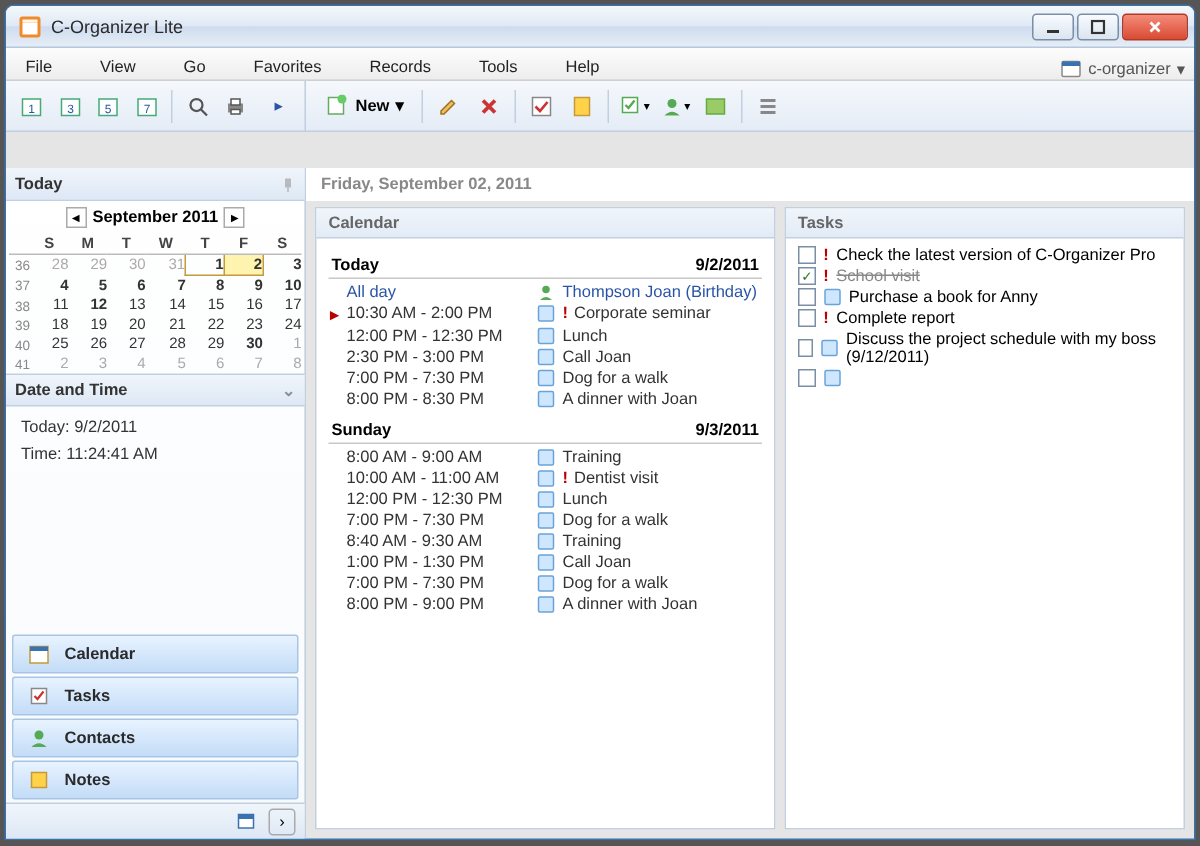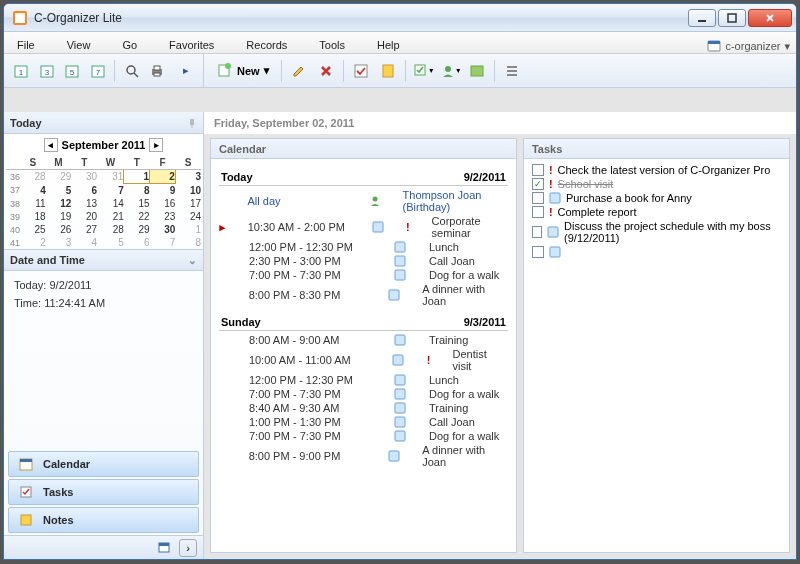--- a/index.html
+++ b/index.html
@@ -44,21 +44,21 @@
 .nav-footer { height: 24px; background: linear-gradient(#f0f5fb, #dde8f5); border-top: 1px solid #c2cfe0; display: flex; align-items: center; justify-content: flex-end; padding: 0 6px; gap: 4px; }
 .right-panel { flex: 1; display: flex; flex-direction: column; min-width: 0; }
 .date-header { height: 22px; display: flex; align-items: center; padding: 0 10px; font-weight: bold; color: #888; background: #fff; }
 .right-body { flex: 1; display: flex; padding: 4px 6px 6px 6px; gap: 6px; min-height: 0; }
 .section { border: 1px solid #c2cfe0; background: #fff; display: flex; flex-direction: column; min-height: 0; }
 .section.cal-sec { flex: 1.15; }
 .section.task-sec { flex: 1; }
 .sec-header { height: 20px; background: linear-gradient(#f0f5fb, #e2ebf6); border-bottom: 1px solid #c2cfe0; display: flex; align-items: center; padding: 0 8px; font-weight: bold; color: #666; }
 .sec-body { flex: 1; overflow: auto; padding: 4px 8px; }
 .day-header { display: flex; justify-content: space-between; font-weight: bold; border-bottom: 1px solid #c8c8c8; padding: 8px 2px 2px 2px; margin-bottom: 2px; }
-.evt-row { display: flex; align-items: center; padding: 1px 0; gap: 22px; }
+.evt-row { display: flex; align-items: flex-start; padding: 1px 0; gap: 4px; }
 .evt-time { width: 122px; color: #333; }
 .evt-time.allday { color: #2a55a5; }
 .evt-marker { width: 8px; text-align: center; color: #a33; font-weight: bold; }
 .evt-icon { width: 14px; display: flex; justify-content: center; }
 .evt-warn { color: #b00; font-weight: bold; }
 .evt-text { color: #333; }
 .evt-text.birthday { color: #2a55a5; }
 .task-row { display: flex; align-items: center; gap: 5px; padding: 1px 0; }
 .chk { width: 12px; height: 12px; border: 1px solid #7a8fa6; background: #fff; display: flex; align-items: center; justify-content: center; font-size: 9px; color: #2a7a2a; }
 .task-text.done { text-decoration: line-through; color: #888; }
@@ -350,20 +350,29 @@
               <svg width="14" height="14">
                 <rect x="2" y="2" width="10" height="10" fill="#fff" stroke="#888"></rect>
                 <path d="M4 7 L6 9 L10 4" stroke="#c33" stroke-width="1.5" fill="none"></path>
               </svg>
             </span>
           <span>Tasks</span>
         </div>
         <div class="nav-btn">
           <span>
               <svg width="14" height="14">
+                <circle cx="7" cy="5" r="3" fill="#5a5"></circle>
+                <path d="M2 13 Q7 8 12 13" fill="#5a5"></path>
+              </svg>
+            </span>
+          <span>Contacts</span>
+        </div>
+        <div class="nav-btn">
+          <span>
+              <svg width="14" height="14">
                 <rect x="2" y="2" width="10" height="10" fill="#ffd24a" stroke="#c49a3a"></rect>
               </svg>
             </span>
           <span>Notes</span>
         </div>
       </div>
       <div class="nav-footer">
         <div class="tbtn" style="width:20px;height:18px">
             <svg width="14" height="14">
               <rect x="2" y="3" width="10" height="9" fill="#fff" stroke="#3a72b1"></rect>

